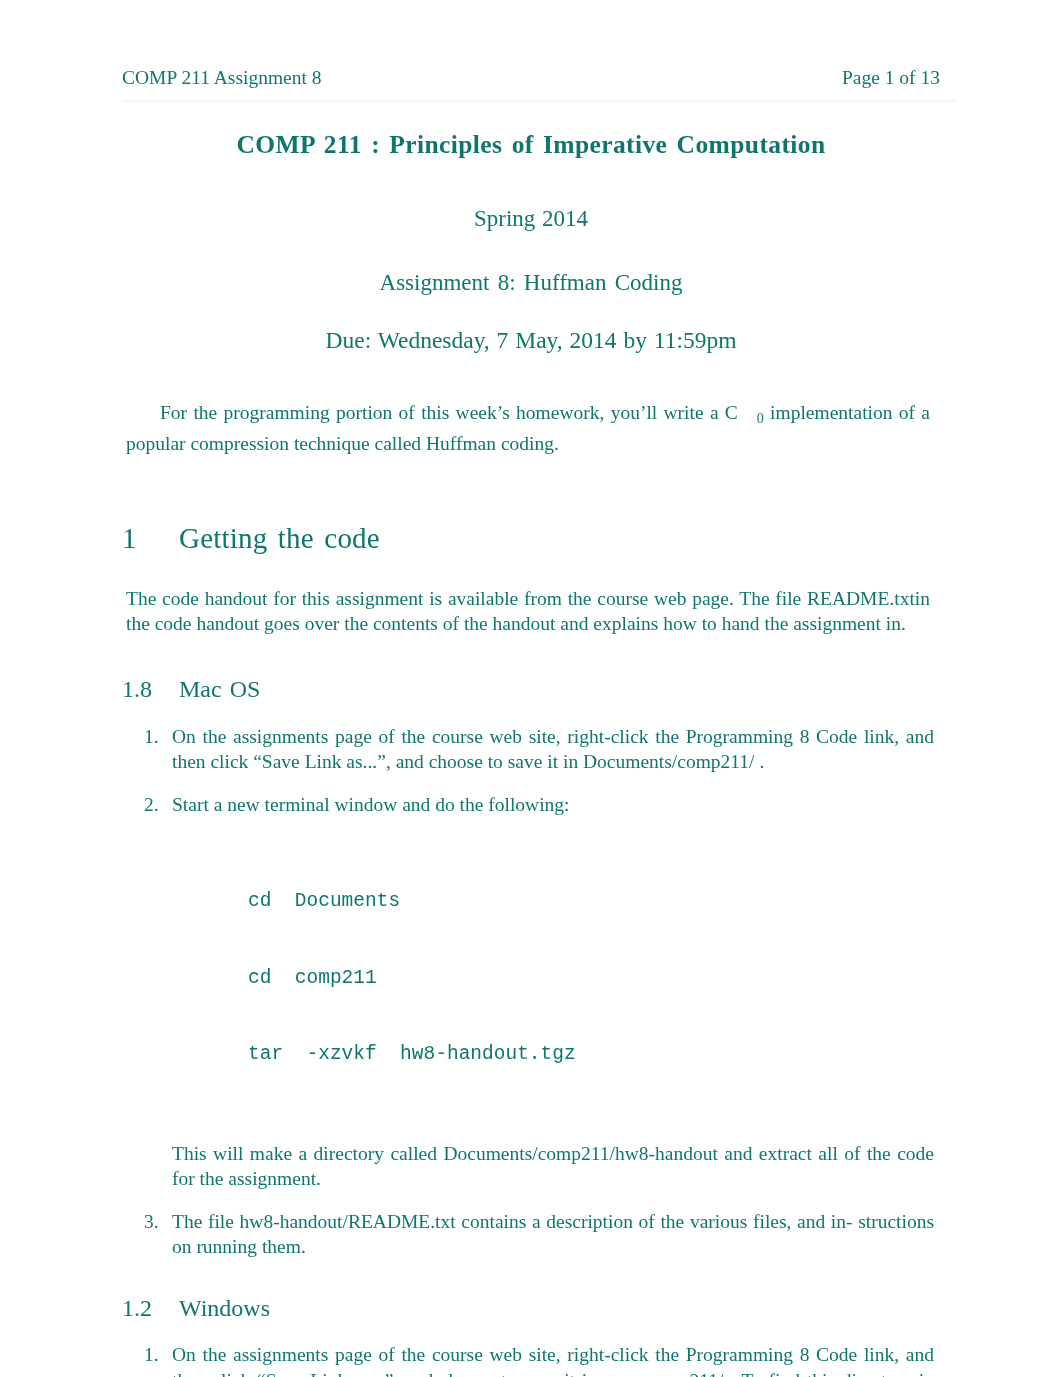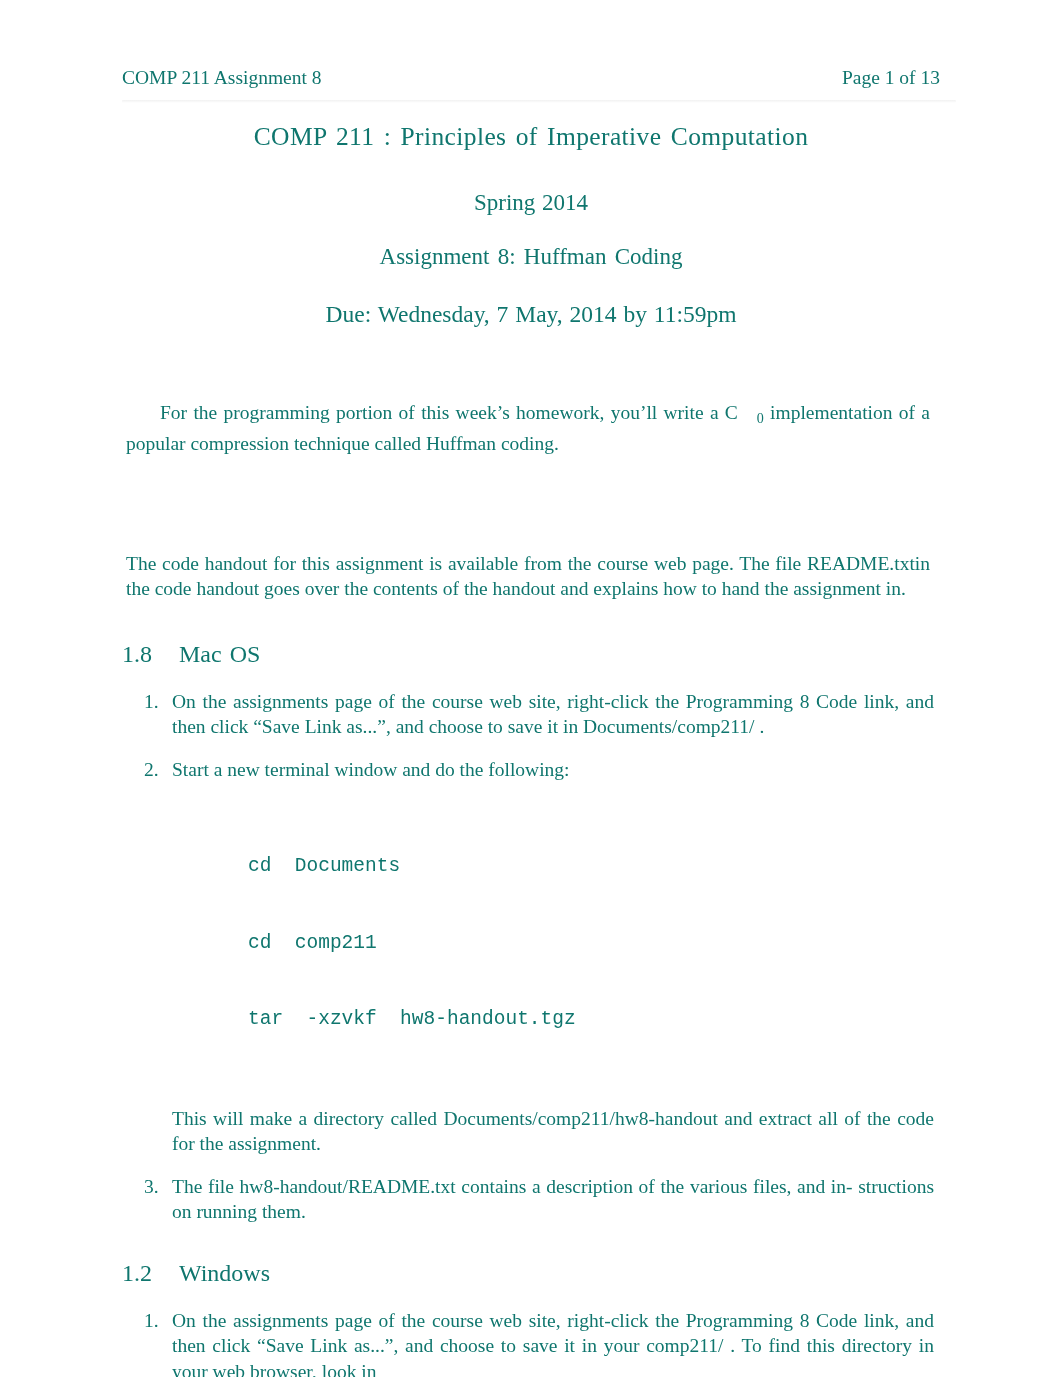--- a/index.html
+++ b/index.html
@@ -54,26 +54,26 @@
     left: 0;
     top: 118px;
     width: 1062px;
     text-align: center;
   }
   .doc-title {
     font-size: 25.5px;
     letter-spacing: 0.4px;
     word-spacing: 2.5px;
     line-height: 1.2;
-    margin: 4px;
-    font-weight: normal;
+    margin: 12px;
+    font-weight: bold;
   }
   .doc-term {
     font-size: 23px;
-    margin: 2px;
+    margin: 12px;
     padding-top: 33px;
     font-weight: normal;
     word-spacing: 1px;
   }
   .doc-subtitle {
     font-size: 23px;
     margin: 0;
     padding-top: 26px;
     font-weight: normal;
     word-spacing: 2.5px;
@@ -201,20 +201,21 @@
     <p class="doc-subtitle">Assignment  8:  Huffman  Coding</p>
     <p class="doc-due">Due: Wednesday, 7 May, 2014 by 11:59pm</p>
   </div>
 
   <div class="body-wrap">
 
     <p class="para indent-first"><span>For the programming portion of this week’s homework, you’ll write a C</span><span class="gap-s">&nbsp;&nbsp;&nbsp;</span><span class="sub">0</span><span> implementation of a popular compression technique called Huffman coding.</span></p>
 
     <div class="sp-section-top"></div>
 
+    <h1 class="sec"><span class="num">1</span><span>Getting  the  code</span></h1>
 
     <div class="sp-section-bot"></div>
 
     <p class="para">The  code  handout  for  this  assignment  is  available  from  the  course  web  page.      The  file README.txtin the code handout goes over the contents of the handout and explains how to hand the assignment in.</p>
 
     <div class="sp-subsec-top"></div>
 
     <h2 class="subsec"><span class="num">1.8</span><span>Mac OS</span></h2>
 
     <div class="sp-subsec-bot"></div>

